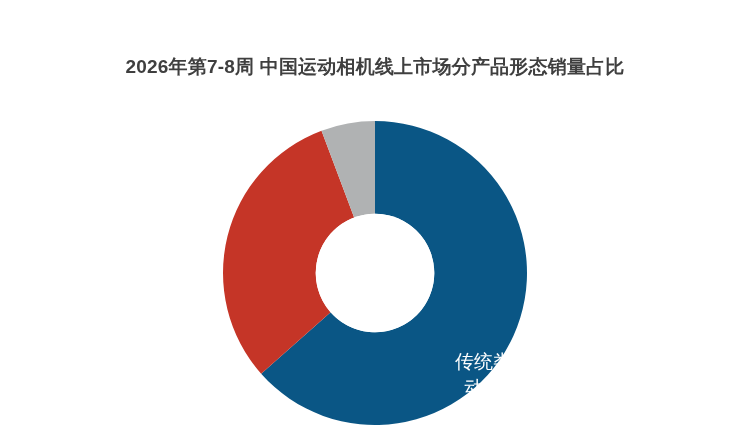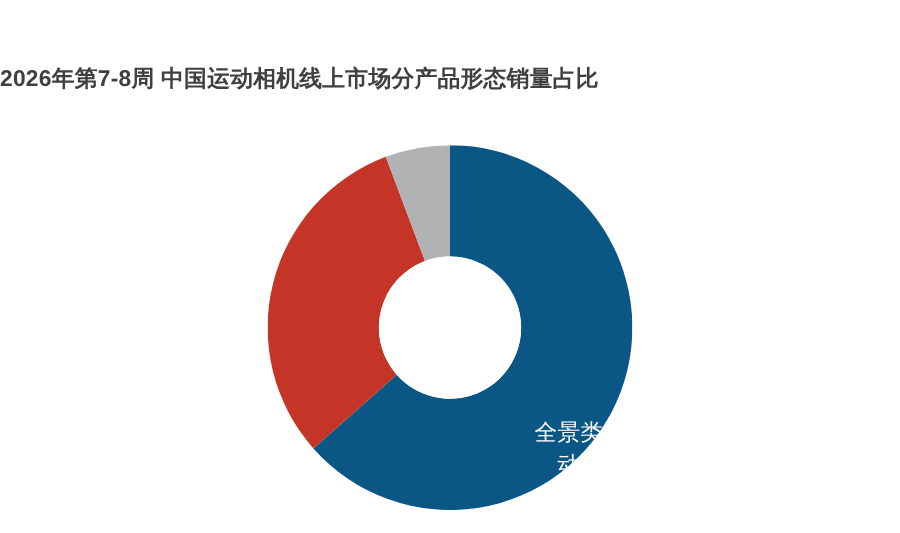--- a/index.html
+++ b/index.html
@@ -21,20 +21,21 @@
     top: 0;
     width: 750px;
     height: 444px;
     background: #ffffff;
   }
   .chart-title {
     position: absolute;
     left: 0;
     top: 54px;
     width: 750px;
+    text-align: center;
     font-size: 19px;
     font-weight: bold;
     color: #3f3f3f;
     letter-spacing: 0.2px;
     white-space: nowrap;
     line-height: 26px;
   }
   .donut-wrap {
     position: absolute;
     left: 223px;
@@ -86,20 +87,20 @@
         <path id="slice-traditional" d="M 152 0 A 152 152 0 1 1 38.158730440071665 252.71824732879207 L 107.60190487162795 191.28011645822892 A 59.28 59.28 0 1 0 152 92.72 Z" fill="#0a5685"></path>
         <path id="slice-wearable" d="M 38.158730440071665 252.71824732879207 A 152 152 0 0 1 98.5200694424852 9.718950567676103 L 131.14282708256923 96.51039072139369 A 59.28 59.28 0 0 0 107.60190487162795 191.28011645822892 Z" fill="#c53527"></path>
         <path id="slice-panoramic" d="M 98.5200694424852 9.718950567676103 A 152 152 0 0 1 151.99999999999997 0 L 152 92.72 A 59.28 59.28 0 0 0 131.14282708256923 96.51039072139369 Z" fill="#b0b2b3"></path>
       </g>
       <circle id="donut-hole" cx="152" cy="152" r="59.28" fill="#ffffff"></circle>
     </svg>
 
     <div class="slice-label" id="label-panoramic">全景类运动
 相机</div>
 
-    <div class="slice-label" id="label-wearable">全景类运动
+    <div class="slice-label" id="label-wearable">传统类运
 动相机</div>
 
     <div class="slice-label" id="label-traditional">传统类运
 动相机</div>
   </div>
 
 </div>
 
 </body></html>

